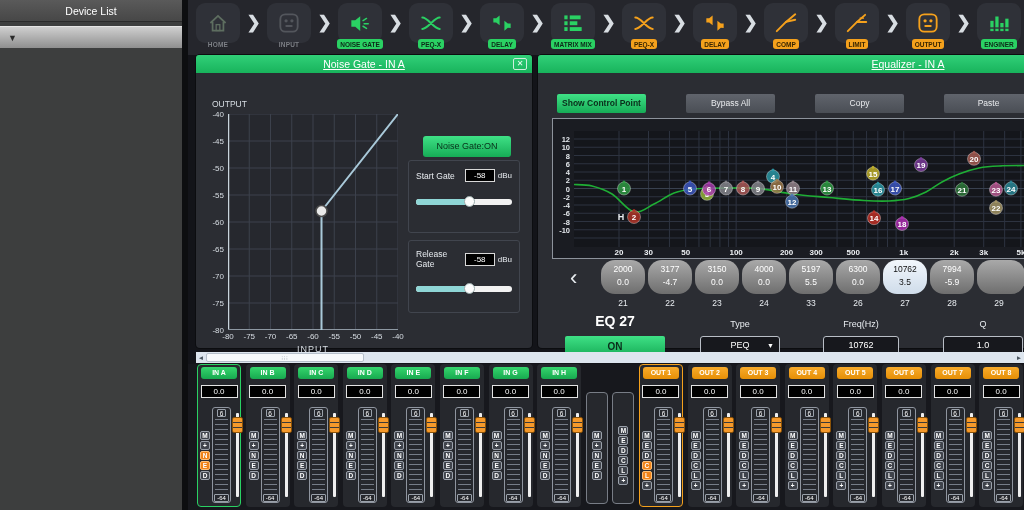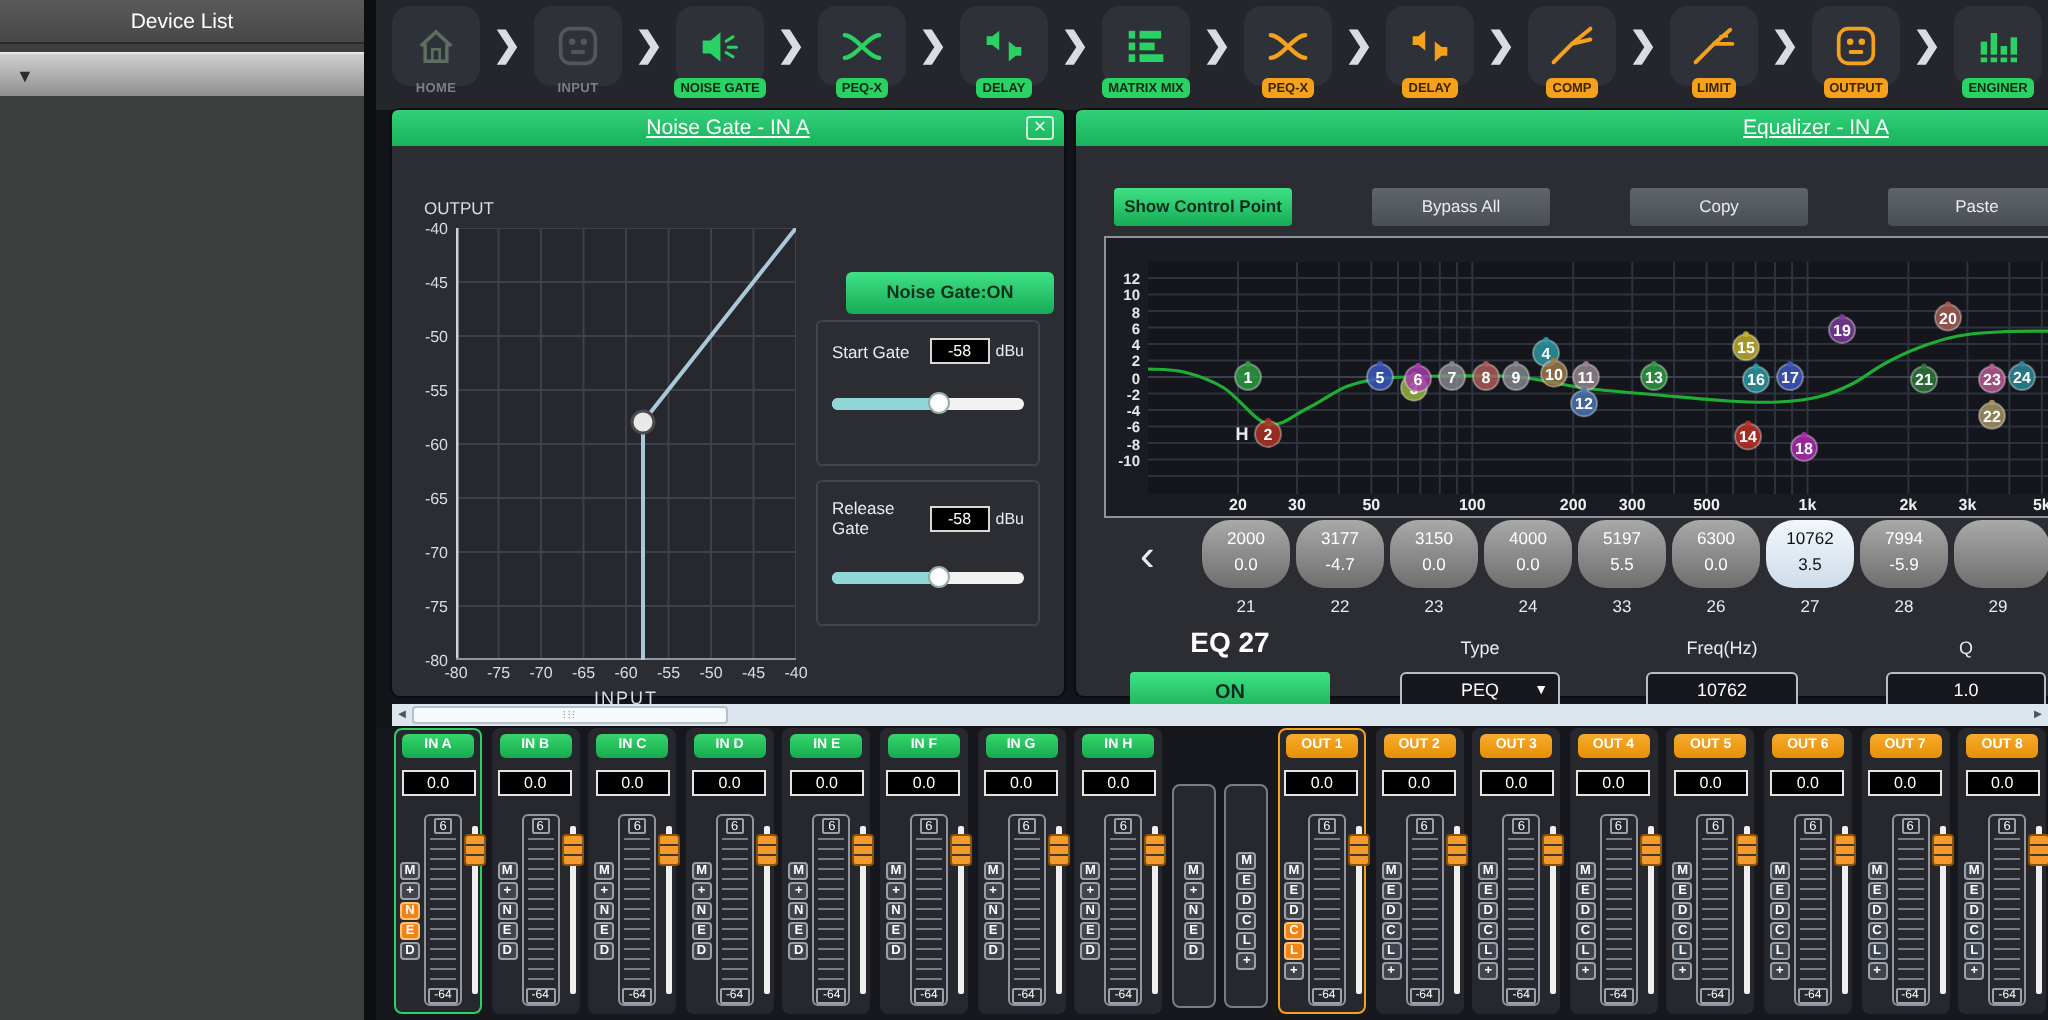--- a/index.html
+++ b/index.html
@@ -28,21 +28,21 @@
   .panel-title{height:18px;background:linear-gradient(#31d078,#18b35c);border-radius:3px 3px 0 0;color:#fff;font-size:10.5px;line-height:18px;text-align:center;position:relative;text-decoration:underline;}
   .close-box{position:absolute;right:5px;top:3px;width:14px;height:12px;border:1px solid #cfeede;border-radius:2px;color:#eafff3;font-size:8px;line-height:10px;text-align:center;cursor:pointer;}
 
   
   .panel-gate{left:196px;top:55px;width:336px;height:293px;}
   .gate-ylab{position:absolute;left:16px;top:26px;width:36px;overflow:hidden;color:#d7dde3;font-size:8.5px;white-space:nowrap;}
   .gate-plot{position:absolute;left:32px;top:41px;}
   .gate-ytick{position:absolute;color:#d7dde3;font-size:8px;width:24px;text-align:right;}
   .gate-xtick{position:absolute;color:#d7dde3;font-size:8px;width:20px;text-align:center;top:259px;}
   .gate-xlab{position:absolute;left:32px;top:271px;width:170px;text-align:center;color:#d7dde3;font-size:9px;letter-spacing:1px;}
-  .gate-power{position:absolute;left:227px;top:63px;width:104px;height:21px;background:linear-gradient(#3fe186,#16ac56);border-radius:3px;color:#08301a;font-size:9px;font-weight:bold;text-align:center;line-height:21px;cursor:pointer;}
+  .gate-power{position:absolute;left:227px;top:63px;width:88px;height:21px;background:linear-gradient(#3fe186,#16ac56);border-radius:3px;color:#08301a;font-size:9px;font-weight:normal;text-align:center;line-height:21px;cursor:pointer;}
   .gate-group{position:absolute;left:212px;width:112px;height:73px;border:1px solid #41454e;border-radius:3px;padding:8px 7px 0 7px;}
   .gg-row{display:flex;align-items:center;justify-content:center;}
   .gg-label{color:#e8ecf0;font-size:8.5px;flex:1;}
   .gg-input{width:30px;height:13px;background:#000;border:1px solid #d8d8d8;color:#fff;font-size:8px;text-align:center;line-height:11px;}
   .gg-unit{color:#e8ecf0;font-size:8px;margin-left:3px;}
   .gg-slider{position:relative;margin-top:17px;height:6px;border-radius:3px;background:#f2f2f2;}
   .gg-fill{position:absolute;left:0;top:0;bottom:0;border-radius:3px;background:#8fd6d6;}
   .gg-thumb{position:absolute;top:-3px;width:11px;height:11px;border-radius:50%;background:#fdfdfd;border:1px solid #9aa;cursor:pointer;}
 
   

